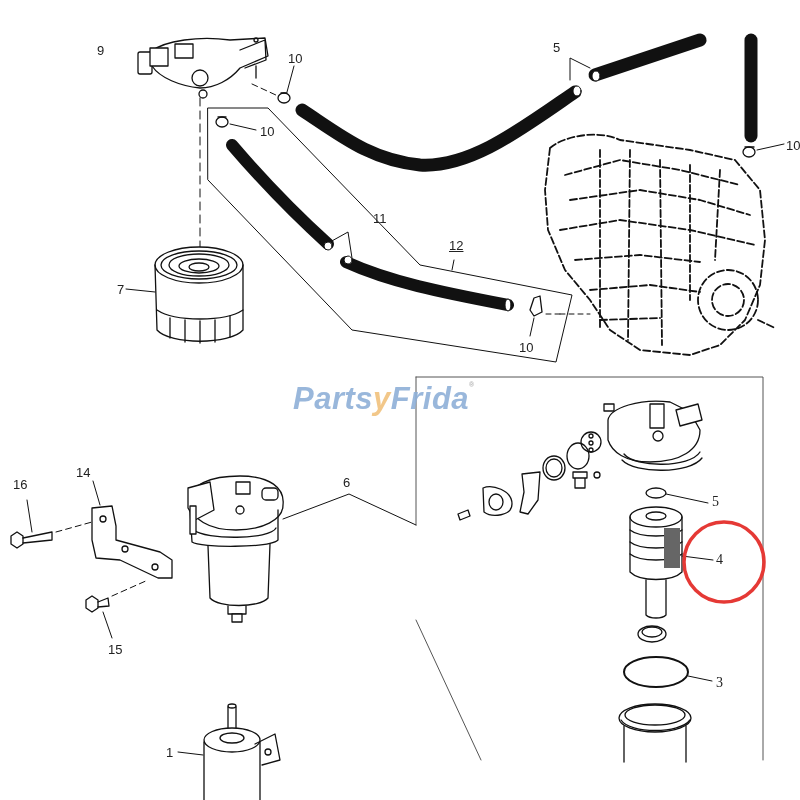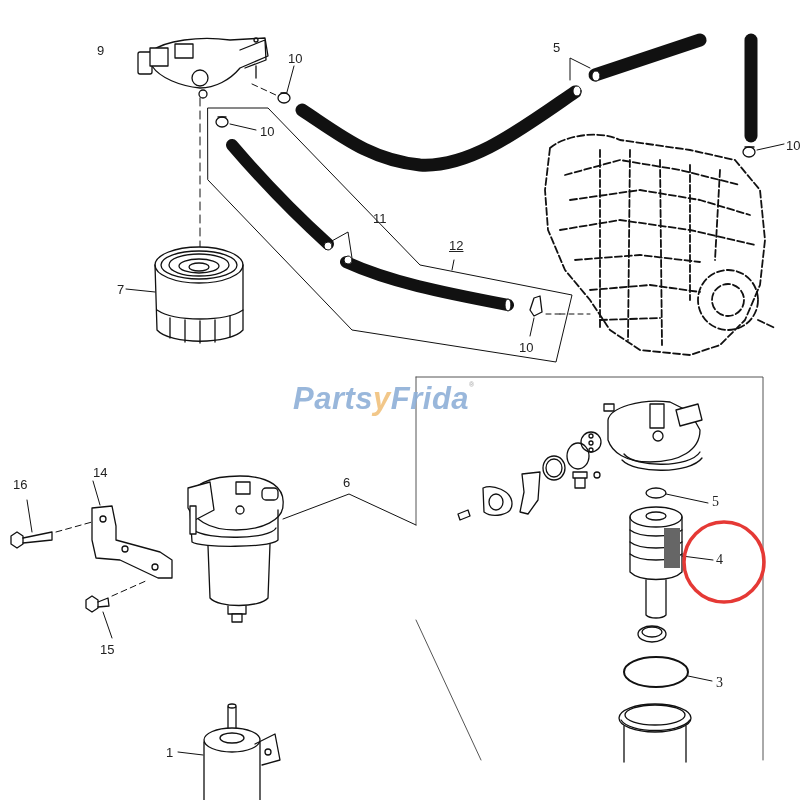--- a/index.html
+++ b/index.html
@@ -222,23 +222,23 @@
 
 <div class="lbl" style="left:97px;top:44px;">9</div>
 <div class="lbl" style="left:288px;top:52px;">10</div>
 <div class="lbl" style="left:260px;top:125px;">10</div>
 <div class="lbl" style="left:519px;top:341px;">10</div>
 <div class="lbl" style="left:786px;top:139px;">10</div>
 <div class="lbl" style="left:553px;top:41px;">5</div>
 <div class="lbl" style="left:350px;top:212px;margin-left:23px;">11</div>
 <div class="lbl" style="left:449px;top:239px;text-decoration:underline;">12</div>
 <div class="lbl" style="left:117px;top:283px;">7</div>
-<div class="lbl" style="left:76px;top:466px;margin-left:17px;">14</div>
+<div class="lbl" style="left:76px;top:466px;">14</div>
 <div class="lbl" style="left:13px;top:478px;">16</div>
-<div class="lbl" style="left:100px;top:643px;text-align:center;">15</div>
+<div class="lbl" style="left:108px;top:643px;text-align:center;">15</div>
 <div class="lbl" style="left:343px;top:476px;">6</div>
 <div class="lbl serif" style="left:712px;top:495px;">5</div>
 <div class="lbl serif" style="left:716px;top:553px;">4</div>
 <div class="lbl serif" style="left:716px;top:676px;">3</div>
 <div class="lbl" style="left:166px;top:746px;">1</div>
 
 
 <div class="wm">
   <span>Parts</span><span class="check">y</span><span>Frida</span><sup>®</sup>
 </div>

